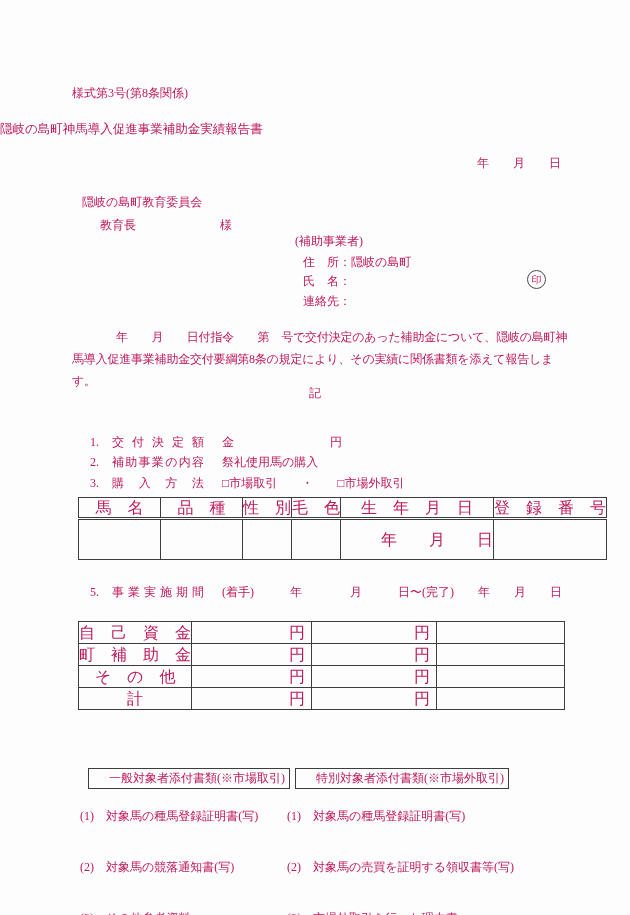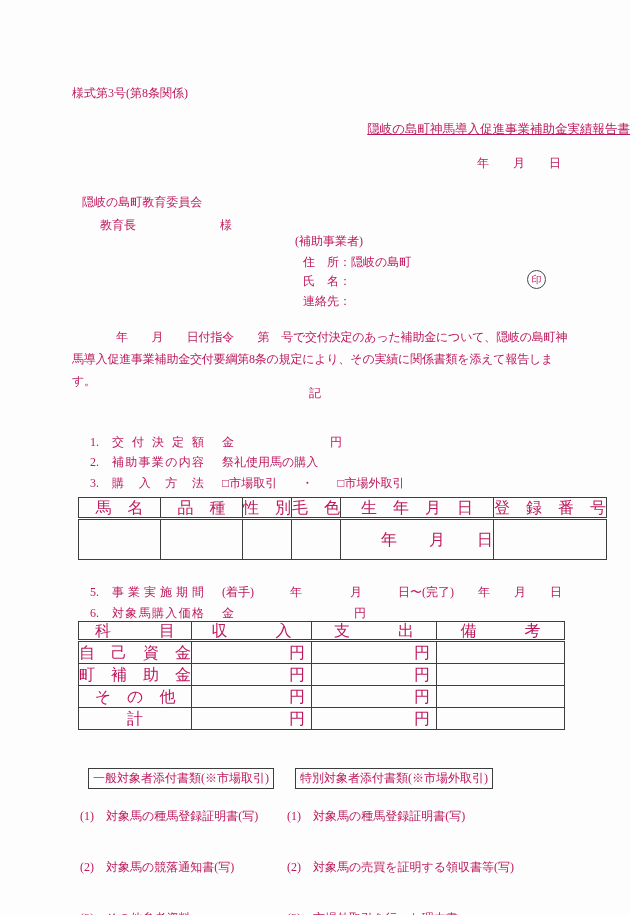--- a/index.html
+++ b/index.html
@@ -8,21 +8,21 @@
     width:630px; height:915px;
     background:#fdfdfd;
     font-family:"Liberation Serif","DejaVu Serif",serif;
     font-size:12px;
     color:#be185d;
     overflow:hidden;
   }
   .abs { position:absolute; white-space:pre; line-height:14px; }
 
   .form-number { left:72px; top:86px; }
-  .doc-title   { left:0; width:630px; text-align:right; top:122px; font-size:12.5px;text-decoration:underline; }
+  .doc-title   { left:0; width:630px; text-align:left; top:122px; font-size:12.5px; }
   .date-line   { right:69px; top:156px; }
 
   .org        { left:82px;  top:195px; }
   .recipient  { left:100px; top:218px; }
 
   .app-heading { left:295px; top:234px; }
   .app-line1   { left:303px; top:255px; }
   .app-line2   { left:303px; top:274px; }
   .app-line3   { left:303px; top:294px; }
   .seal {
@@ -65,21 +65,21 @@
   .t2 .body td { height:21px; vertical-align:middle; }
   .t2 td.sub { text-align:center; }
   .t2 td.amt { text-align:right; padding-right:6px; }
 
   .attach { line-height:16px; }
   .attach-left  { left:76px;  top:752px; }
   .attach-right { left:283px; top:752px; }
   .attach-title {
     display:inline-block;
     border:1px solid #3d3d3d;
-    padding:1px 4px 2px 4px;
+    padding:1px 4px 2px 20px;
   }
   .attach-item { padding-left:4px; margin-top:3px; white-space:pre; }
   .attach-item:first-of-type { margin-top:4px; }
 </style>
 </head>
 <body>
 
 <div class="page">
 
   <div class="abs form-number">様式第3号(第8条関係)</div>
@@ -127,34 +127,26 @@
       <td></td>
       <td></td>
       <td class="date-cell">年　　月　　日</td>
       <td></td>
     </tr>
   </tbody></table>
 
   <div class="abs item i5">
     <span class="no">5.</span><span class="jlabel">事業実施期間</span><span class="val">(着手)　　　年　　　　月　　　日〜(完了)　　年　　月　　日</span>
   </div>
-  <div class="abs item i6">
-    <span class="no">6.</span><span class="jlabel">対象馬購入価格</span><span class="val">金　　　　　　　　　　円</span>
-  </div>
 
   <table class="abs t2">
     <colgroup>
       <col style="width:110px"><col style="width:120px"><col style="width:125px"><col style="width:128px">
     </colgroup>
-    <tbody><tr class="head">
-      <td>科　　　目</td>
-      <td>収　　　入</td>
-      <td>支　　　出</td>
-      <td>備　　　考</td>
-    </tr>
+    <tbody>
     <tr class="body">
       <td class="sub">自　己　資　金</td>
       <td class="amt">円</td>
       <td class="amt">円</td>
       <td></td>
     </tr>
     <tr class="body">
       <td class="sub">町　補　助　金</td>
       <td class="amt">円</td>
       <td class="amt">円</td>

